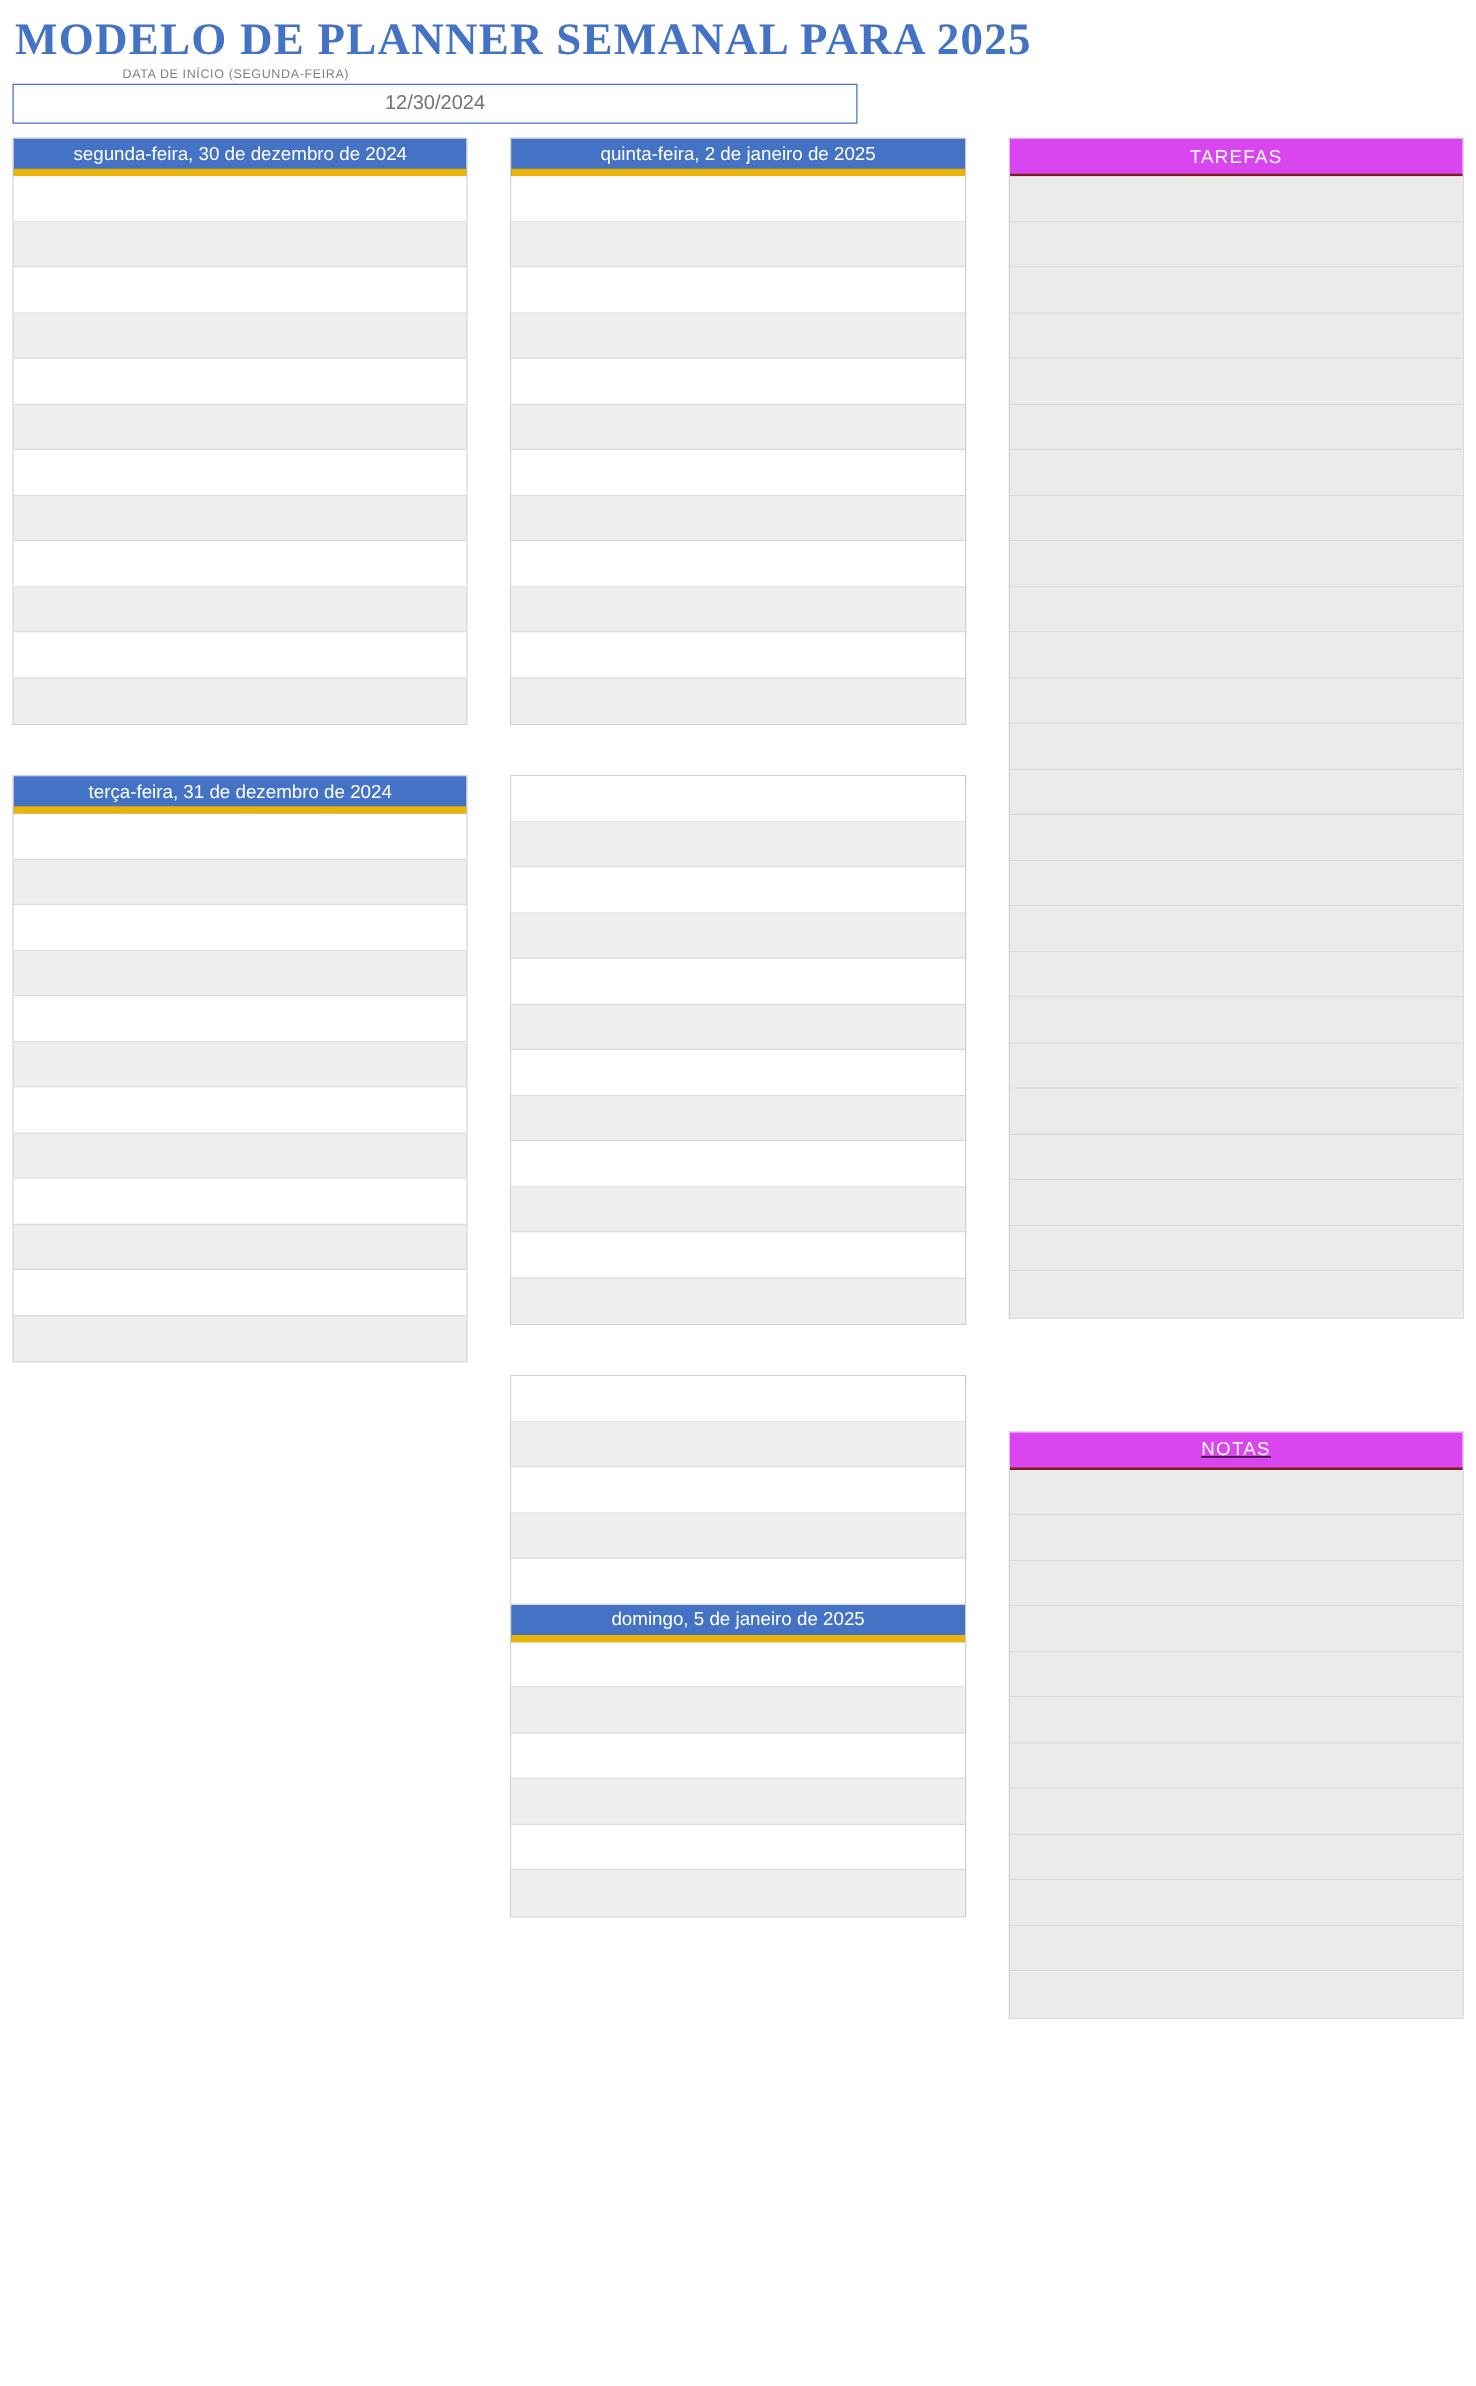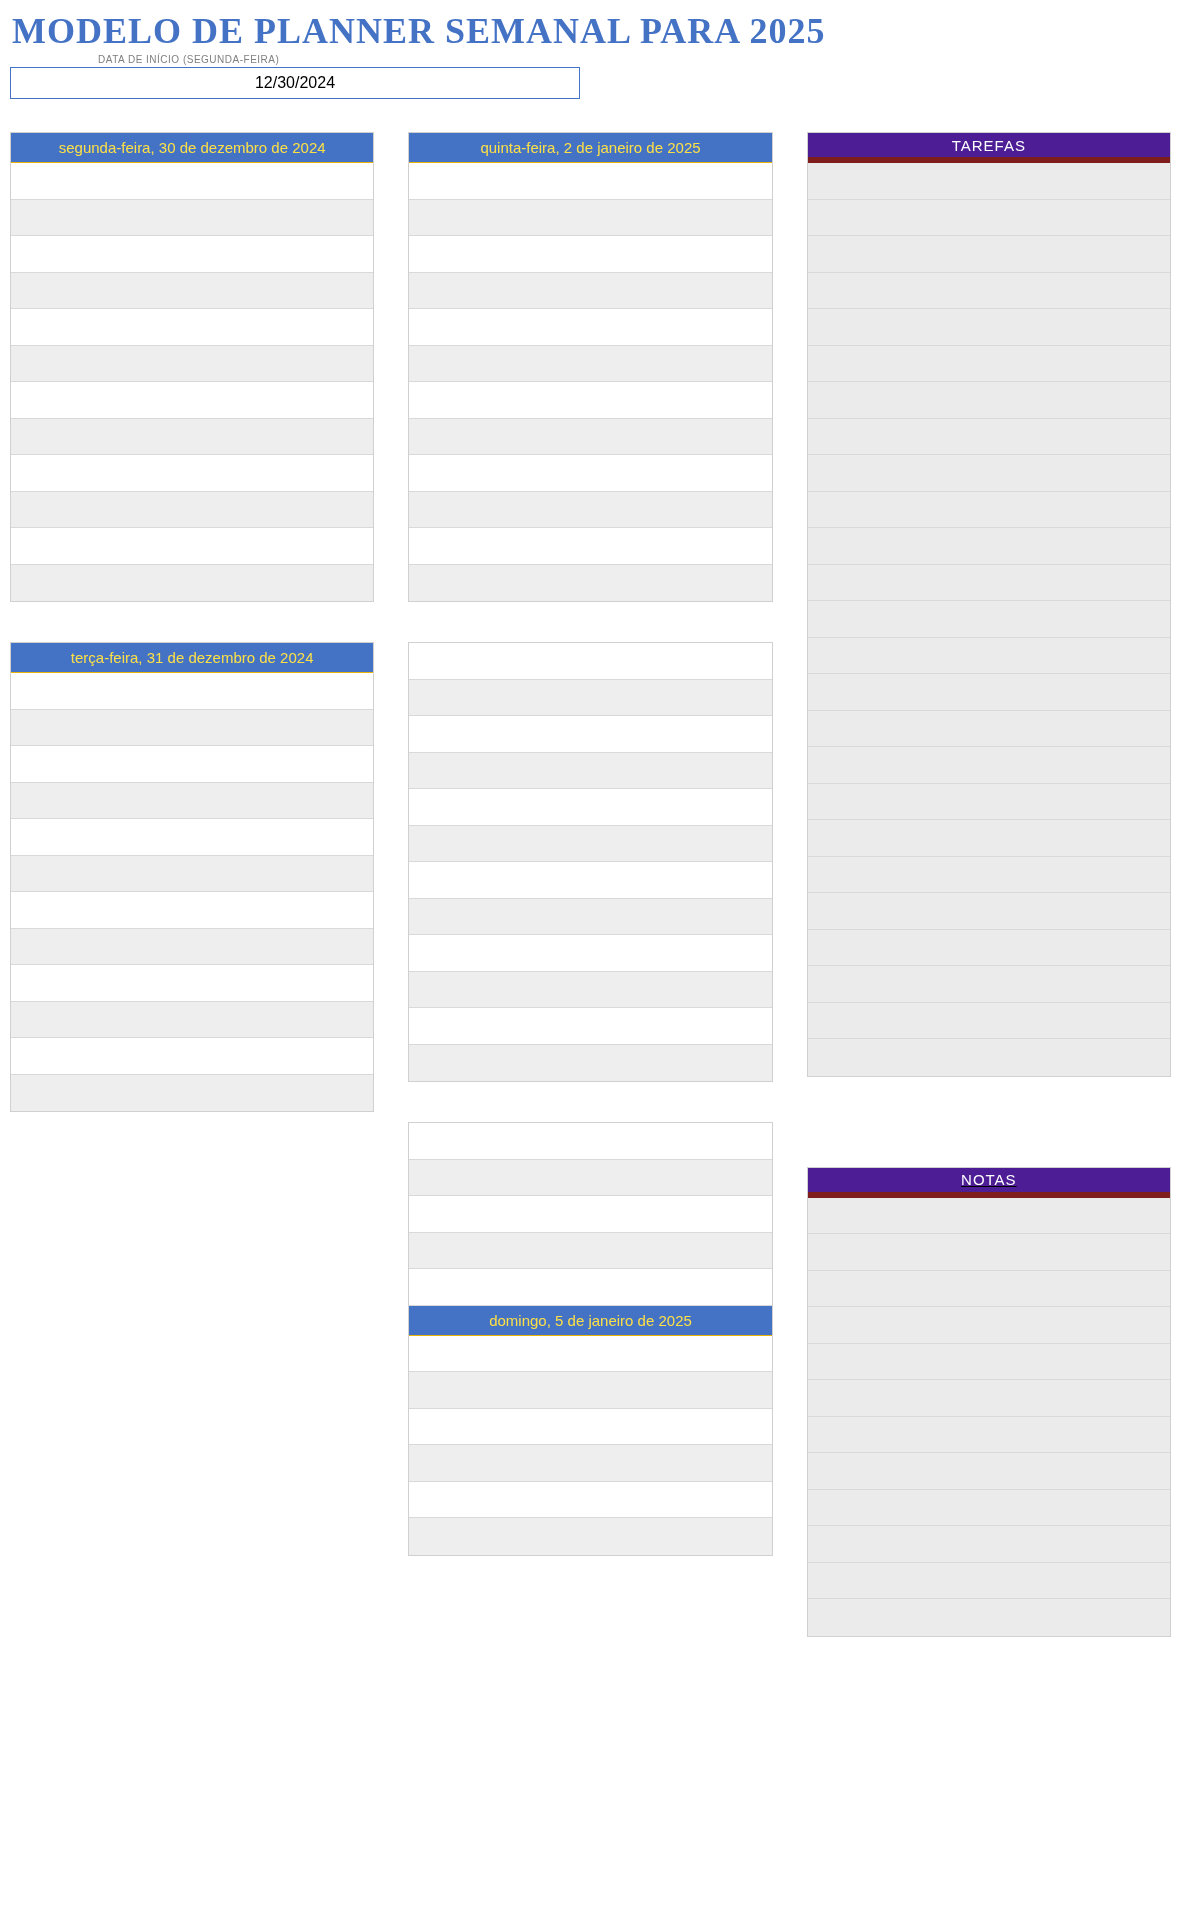--- a/index.html
+++ b/index.html
@@ -20,57 +20,57 @@
   }
   .subtitle {
     color: #7f7f7f;
     font-size: 10px;
     letter-spacing: 0.5px;
     margin-left: 88px;
     margin-bottom: 2px;
   }
   .date-box {
     border: 1px solid #4472c4;
-    width: 570px;
+    width: 676px;
     height: 32px;
     display: flex;
     align-items: center;
     justify-content: center;
-    color: #000000;
+    color: #737373;
     font-size: 16px;
-    margin-bottom: 33px;
+    margin-bottom: 11px;
   }
   .grid {
     display: grid;
     grid-template-columns: 1fr 1fr 1fr;
     column-gap: 34px;
     row-gap: 40px;
   }
   .col { display: flex; flex-direction: column; gap: 40px; }
   .block { border: 1px solid #d0d0d0; width: 100%; }
   .header-blue {
     background: #4472c4;
-    color: #fde047;
+    color: #ffffff;
     height: 30px;
     display: flex;
     align-items: center;
     justify-content: center;
     font-size: 15px;
-    border-bottom: 1px solid #eab308;
+    border-bottom: 6px solid #eab308;
   }
   .header-gray {
-    background: #4c1d95;
+    background: #d946ef;
     color: #ffffff;
     height: 30px;
     display: flex;
     align-items: center;
     justify-content: center;
     font-size: 15px;
     letter-spacing: 1px;
-    border-bottom: 6px solid #7f1d1d;
+    border-bottom: 2px solid #7f1d1d;
   }
   .row {
     height: 36.5px;
     border-bottom: 1px solid #d9d9d9;
   }
   .row:last-child { border-bottom: none; }
   .row.white { background: #ffffff; }
   .row.shade { background: #eeeeee; }
   .row.all-shade { background: #ebebeb; }
   .tall-block .row { height: 36.5px; }

